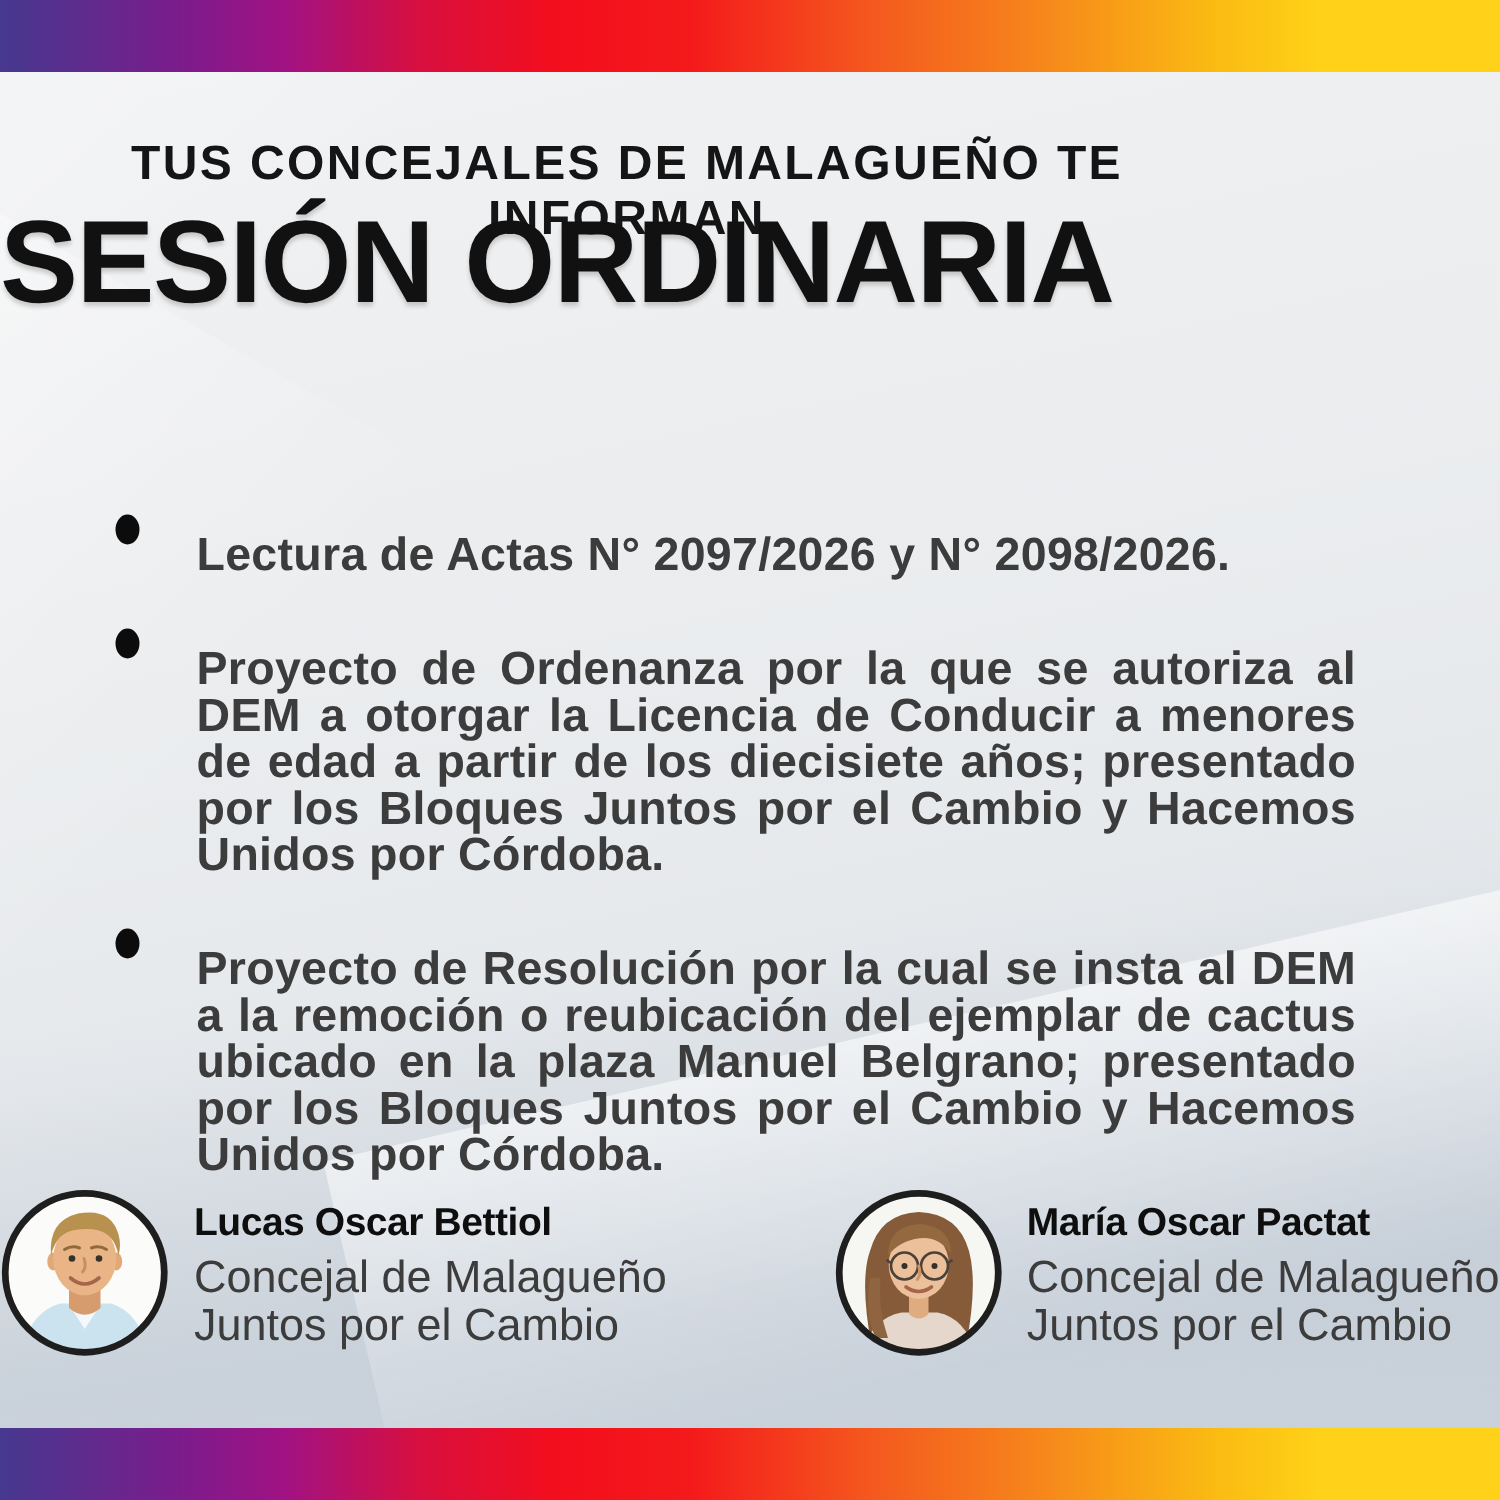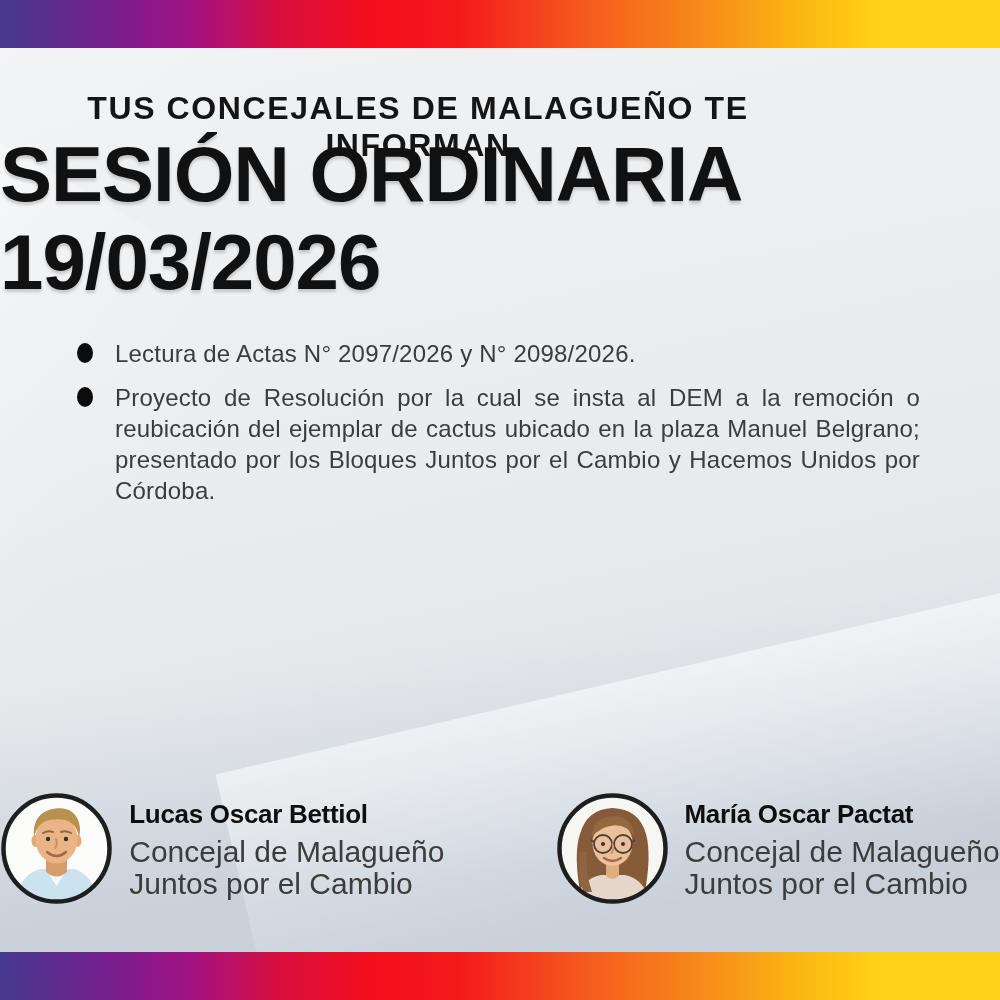--- a/index.html
+++ b/index.html
@@ -34,22 +34,22 @@
     text-shadow:0 3px 3px rgba(50,50,50,.22);
   }
   .bigtitle .line{display:block;}
 
   .agenda{
     position:absolute;top:338px;left:77px;width:843px;margin:0;padding:0;list-style:none;
   }
   .agenda li{display:flex;align-items:flex-start;margin:0 0 13px 0;}
   .dot{flex:none;width:16px;height:20px;border-radius:50%;background:#0c0c0c;margin:5px 22px 0 0;}
   .agenda p{
-    margin:0;flex:1;font-size:24px;line-height:31px;color:#3c3c3c;
-    text-align:justify;letter-spacing:.2px;
+    margin:16px;flex:1;font-size:31px;line-height:31px;color:#3c3c3c;
+    text-align:justify;letter-spacing:.2px;font-weight:bold;
   }
 
   .profiles{
     position:absolute;top:792px;left:0;width:1000px;
     display:flex;justify-content:center;gap:111px;
   }
   .profile{display:flex;align-items:center;}
   .avatar{flex:none;width:113px;height:113px;display:block;margin-right:16px;}
   .ptext{padding-top:2px;}
   .pname{font-size:26px;font-weight:bold;color:#0e0e0e;letter-spacing:-.3px;margin:0 0 6px 0;}
@@ -64,27 +64,30 @@
   <div class="sw sw4"></div>
   <div class="sw sw2"></div>
   <div class="sw sw3"></div>
 
   <div class="bar top"></div>
 
   <h2 class="kicker">TUS CONCEJALES DE MALAGUEÑO TE INFORMAN</h2>
 
   <h1 class="bigtitle">
     <span class="line">SESIÓN ORDINARIA</span>
-    <span class="line">19/03/2026</span>
   </h1>
 
   <ul class="agenda">
     <li>
       <span class="dot"></span>
       <p>Lectura de Actas N° 2097/2026 y N° 2098/2026.</p>
+    </li>
+    <li>
+      <span class="dot"></span>
+      <p>Proyecto de Ordenanza por la que se autoriza al DEM a otorgar la Licencia de Conducir a menores de edad a partir de los diecisiete años; presentado por los Bloques Juntos por el Cambio y Hacemos Unidos por Córdoba.</p>
     </li>
     <li>
       <span class="dot"></span>
       <p>Proyecto de Resolución por la cual se insta al DEM a la remoción o reubicación del ejemplar de cactus ubicado en la plaza Manuel Belgrano; presentado por los Bloques Juntos por el Cambio y Hacemos Unidos por Córdoba.</p>
     </li>
   </ul>
 
   <div class="profiles">
 
     <div class="profile">

